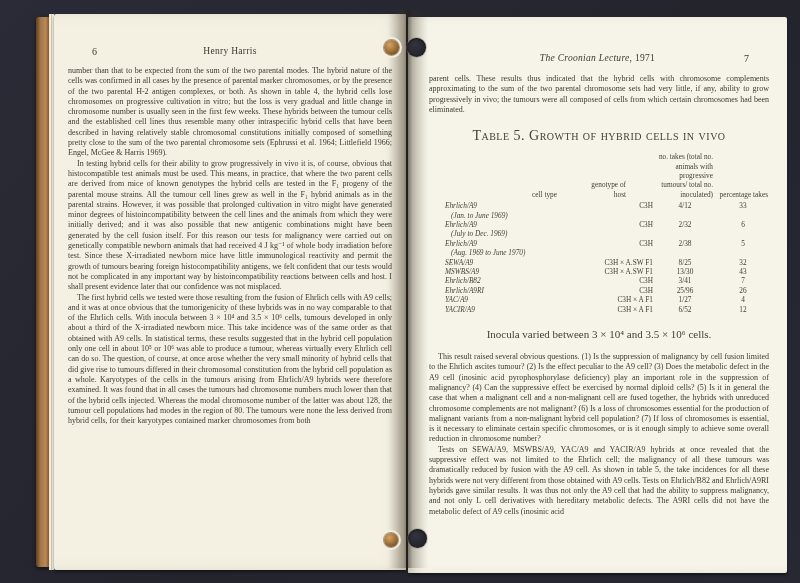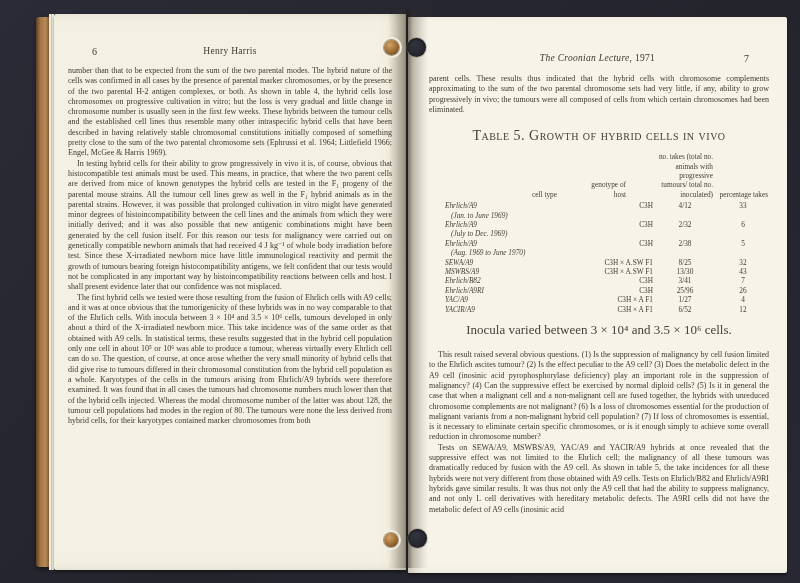--- a/index.html
+++ b/index.html
@@ -88,21 +88,21 @@
   }
   .th { text-align: right; align-self: end; padding-bottom: 2px; }
   .th .constrain2 { display: block; max-width: 42px; margin: 0 auto; }
   .th .constrain3 { display: block; max-width: 56px; margin: 0 auto; }
   .th .constrain4 { display: block; max-width: 50px; margin: 0 auto; }
   .td1 { padding-left: 16px; text-align: left; font-style: italic; }
   .td1 .date { padding-left: 6px; }
   .td1 .date:empty { display: none; }
   .td2 { padding-left: 10px; text-align: right; }
   .td3, .td4 { text-align: center; }
-  .tbl-caption { text-align: center; font-size: 13px; margin-top: 8px; color: #46413a; }
+  .tbl-caption { text-align: center; font-size: 11px; margin-top: 14px; color: #46413a; }
 
   .q-para { margin-top: 12px !important; }
 </style>
 </head>
 <body>
 
 <div class="scene">
   <div class="book">
 
     <div class="edge-strip"></div>

